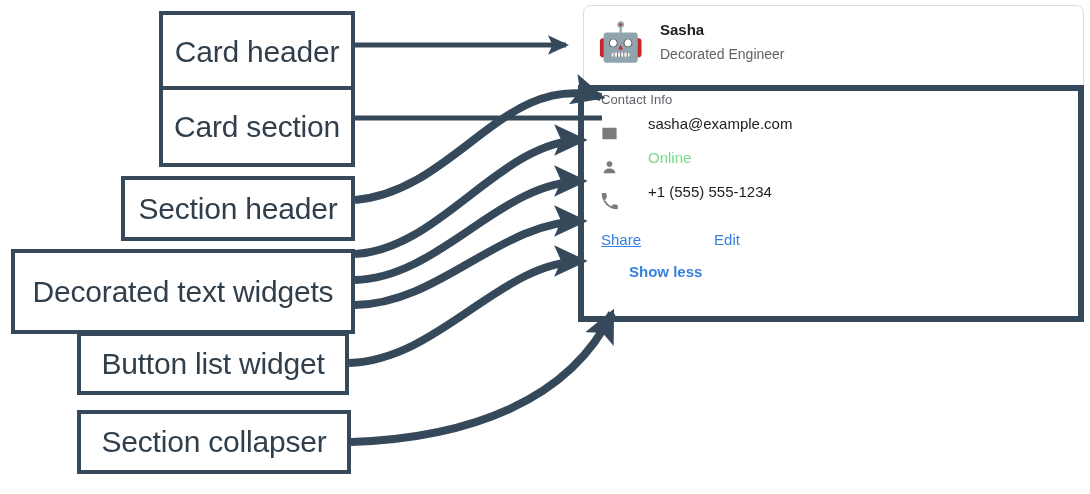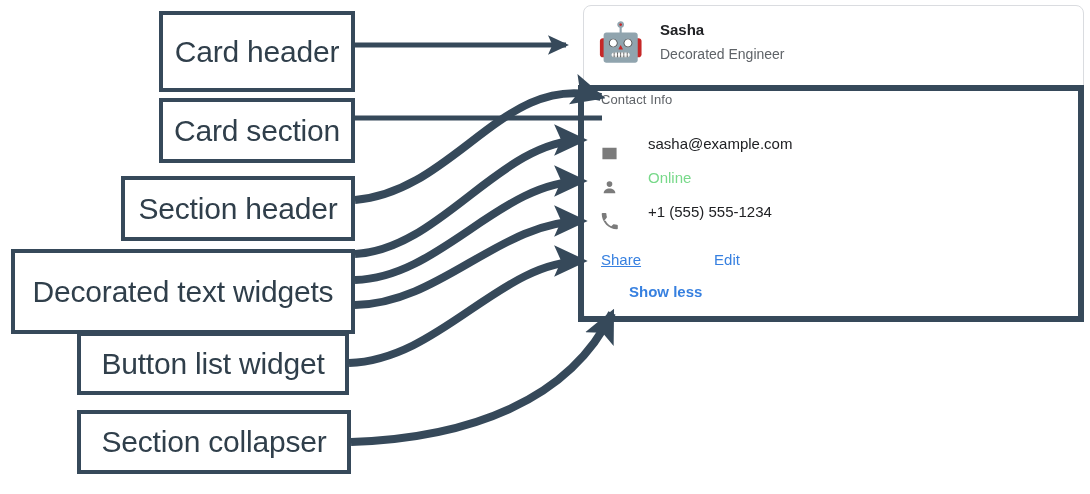--- a/index.html
+++ b/index.html
@@ -35,21 +35,21 @@
   .label-box .label-text {
     font-family: "Liberation Sans", sans-serif;
     font-size: 30px;
     color: #303f4b;
     line-height: 1;
     white-space: nowrap;
     letter-spacing: -0.2px;
   }
 
   #lbl-card-header   { left: 159px; top: 11px;  width: 196px; height: 81px; }
-  #lbl-card-section  { left: 159px; top: 86px;  width: 196px; height: 65px; margin-top: 12px; }
+  #lbl-card-section  { left: 159px; top: 86px;  width: 196px; height: 81px; }
   #lbl-section-header{ left: 121px; top: 176px; width: 234px; height: 65px; text-align: center; }
   #lbl-decorated     { left: 11px;  top: 249px; width: 344px; height: 85px; }
   #lbl-button-list   { left: 77px;  top: 332px; width: 272px; height: 63px; }
   #lbl-collapser     { left: 77px;  top: 410px; width: 274px; height: 64px; }
 
   
   #arrows {
     position: absolute;
     left: 0; top: 0;
     width: 1090px;
@@ -110,21 +110,21 @@
   }
 
   
   #card-section {
     padding: 14px 0 0 17px;
   }
   #section-header {
     font-size: 13px;
     color: #5f6368;
     letter-spacing: 0.1px;
-    margin-bottom: 29px;
+    margin-bottom: 9px;
   }
   .widget-row {
     display: flex;
     height: 34px;
   }
   .widget-icon {
     width: 22px;
     flex: 0 0 22px;
     display: flex;
     align-items: center;

